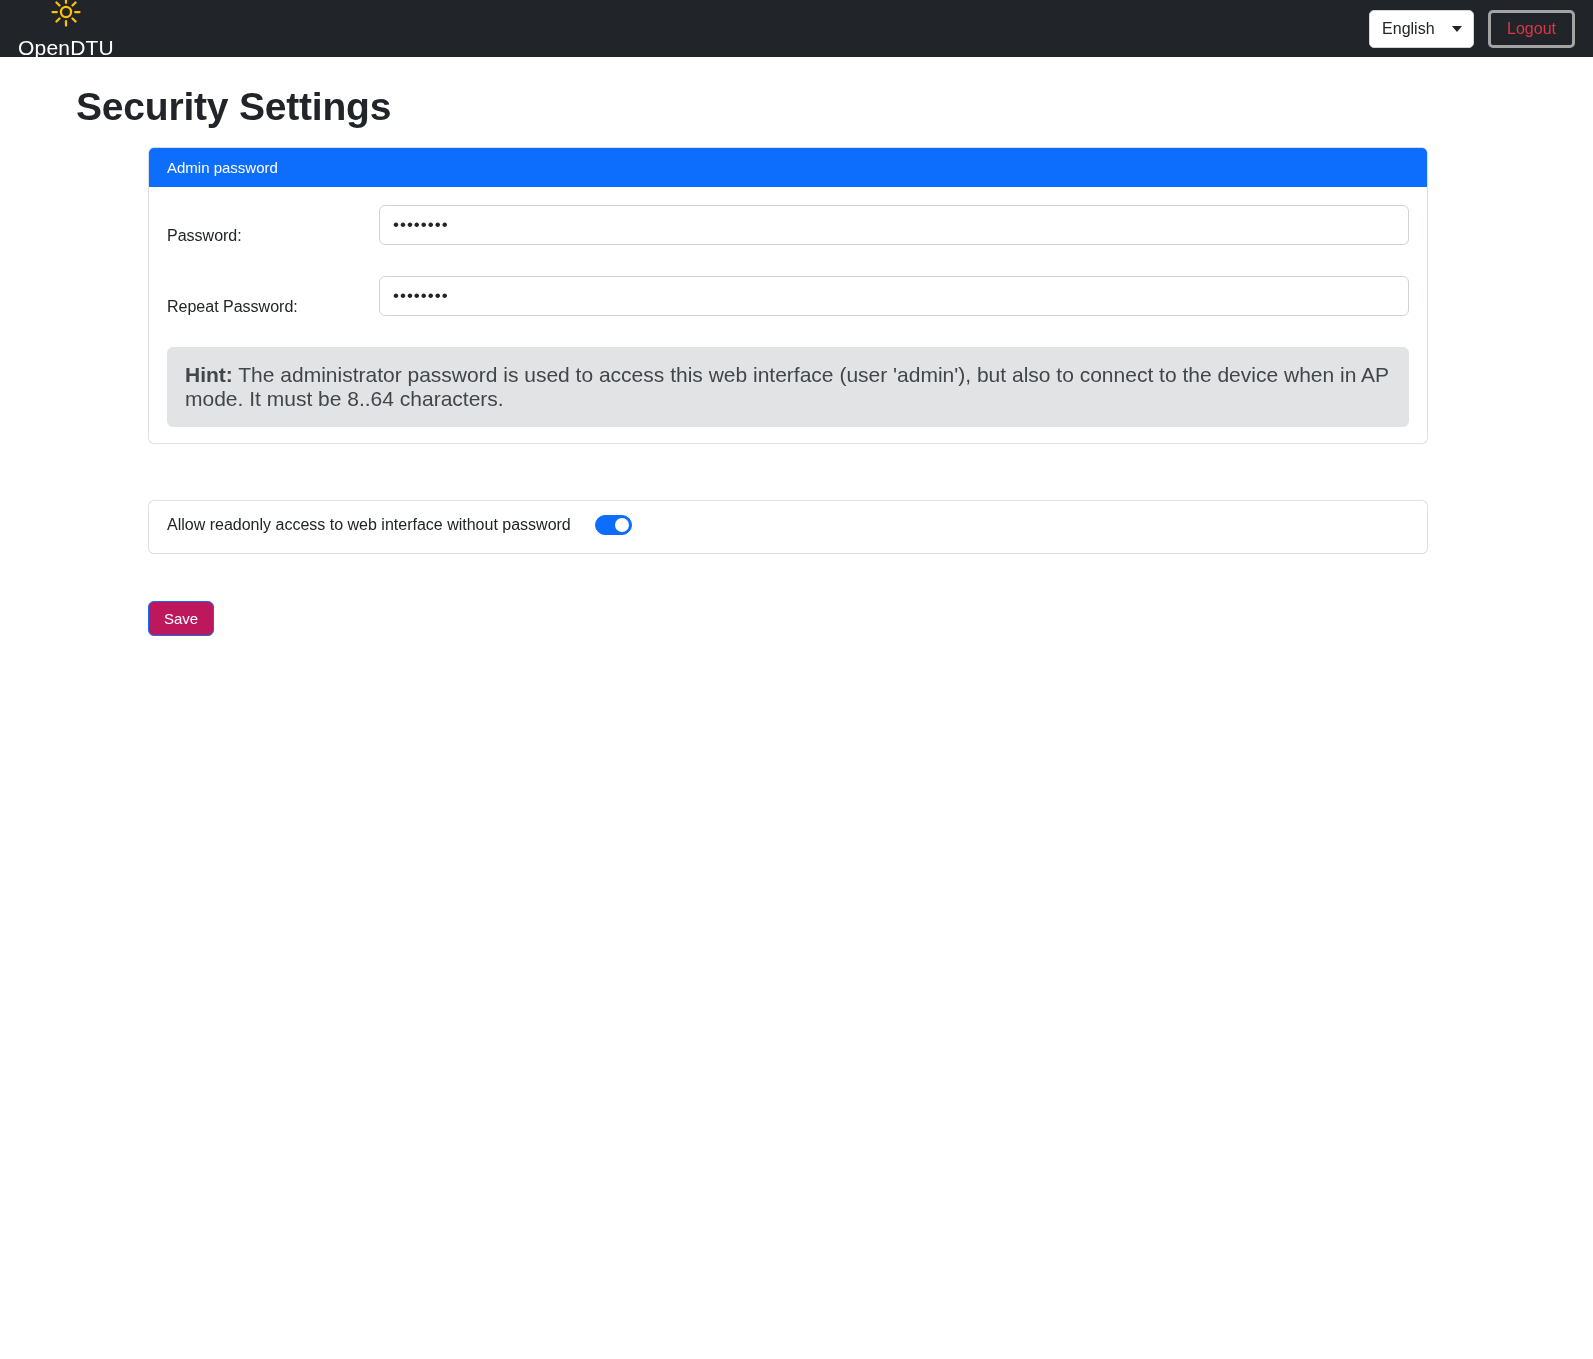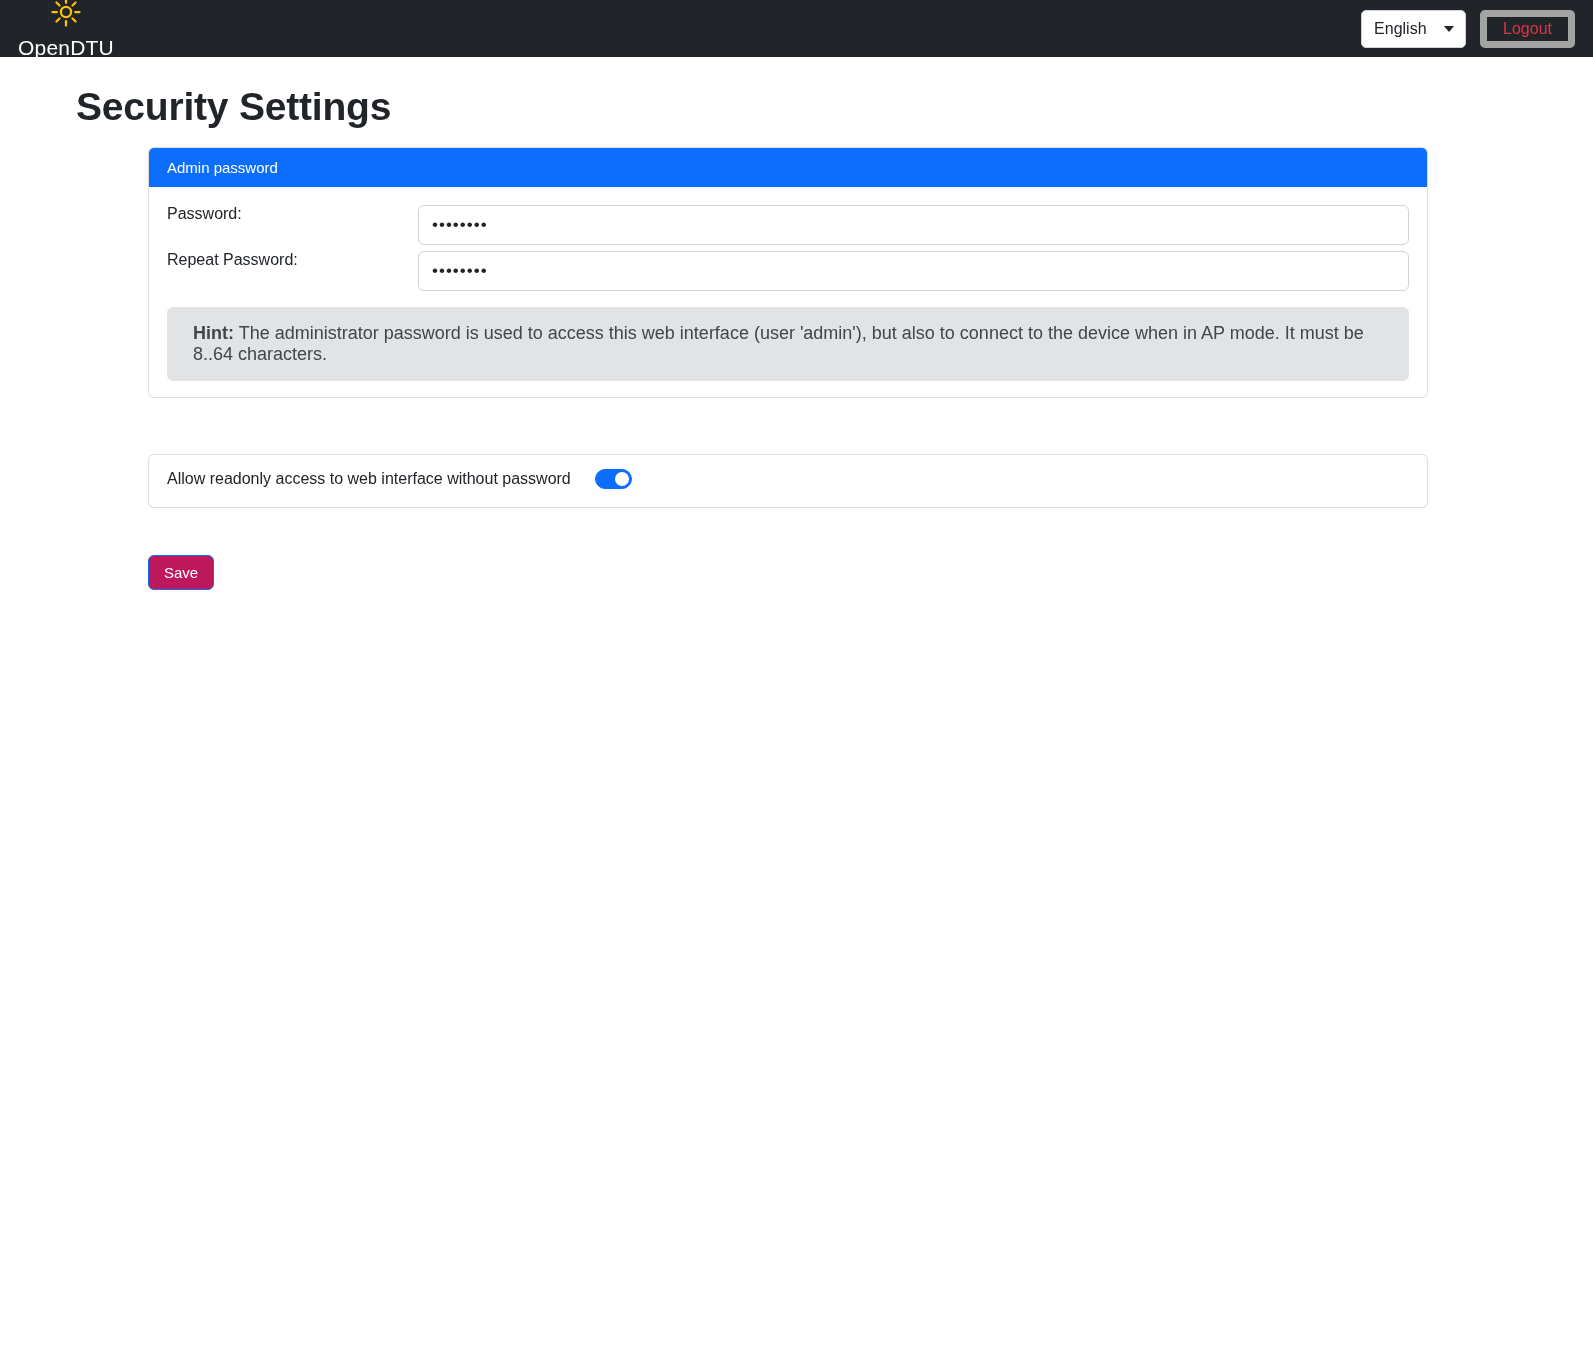--- a/index.html
+++ b/index.html
@@ -89,21 +89,21 @@
     top: 50%;
     transform: translateY(-50%);
     pointer-events: none;
     width: 0; height: 0;
     border-left: 5px solid transparent;
     border-right: 5px solid transparent;
     border-top: 6px solid #212529;
   }
   .logout-btn {
     background: transparent;
-    border: 7px solid #a3a3a3;
+    border: 3px solid #a3a3a3;
     color: #dc3545;
     border-radius: 5px;
     height: 38px;
     padding: 0 16px;
     font-size: 16px;
     font-family: "Liberation Sans", sans-serif;
     cursor: pointer;
   }
 
   
@@ -135,23 +135,22 @@
     color: #fff;
     font-size: 15px;
     padding: 11px 18px;
   }
   .card-body {
     padding: 18px 18px 16px 18px;
   }
 
   .form-row {
     display: flex;
-    align-items: flex-start;
-    margin-bottom: 6px;
-    gap: 39px;
+    align-items: flex-end;
+    margin-bottom: 31px;
   }
   .form-label {
     width: 212px;
     font-size: 16px;
     color: #212529;
     flex: 0 0 212px;
   }
   .form-input {
     flex: 1;
     height: 40px;
@@ -161,22 +160,22 @@
     font-size: 17px;
     font-family: "Liberation Sans", sans-serif;
     color: #212529;
     letter-spacing: 1px;
     background: #fff;
   }
 
   .hint-box {
     background: #e2e3e5;
     border-radius: 6px;
-    padding: 16px 26px;
-    font-size: 18px;
+    padding: 16px 18px;
+    font-size: 21px;
     color: #41464b;
     margin-top: 16px;
   }
   .hint-box b { color: #41464b; }
 
   .perm-row {
     display: flex;
     align-items: center;
     padding: 14px 18px 18px 18px;
   }

